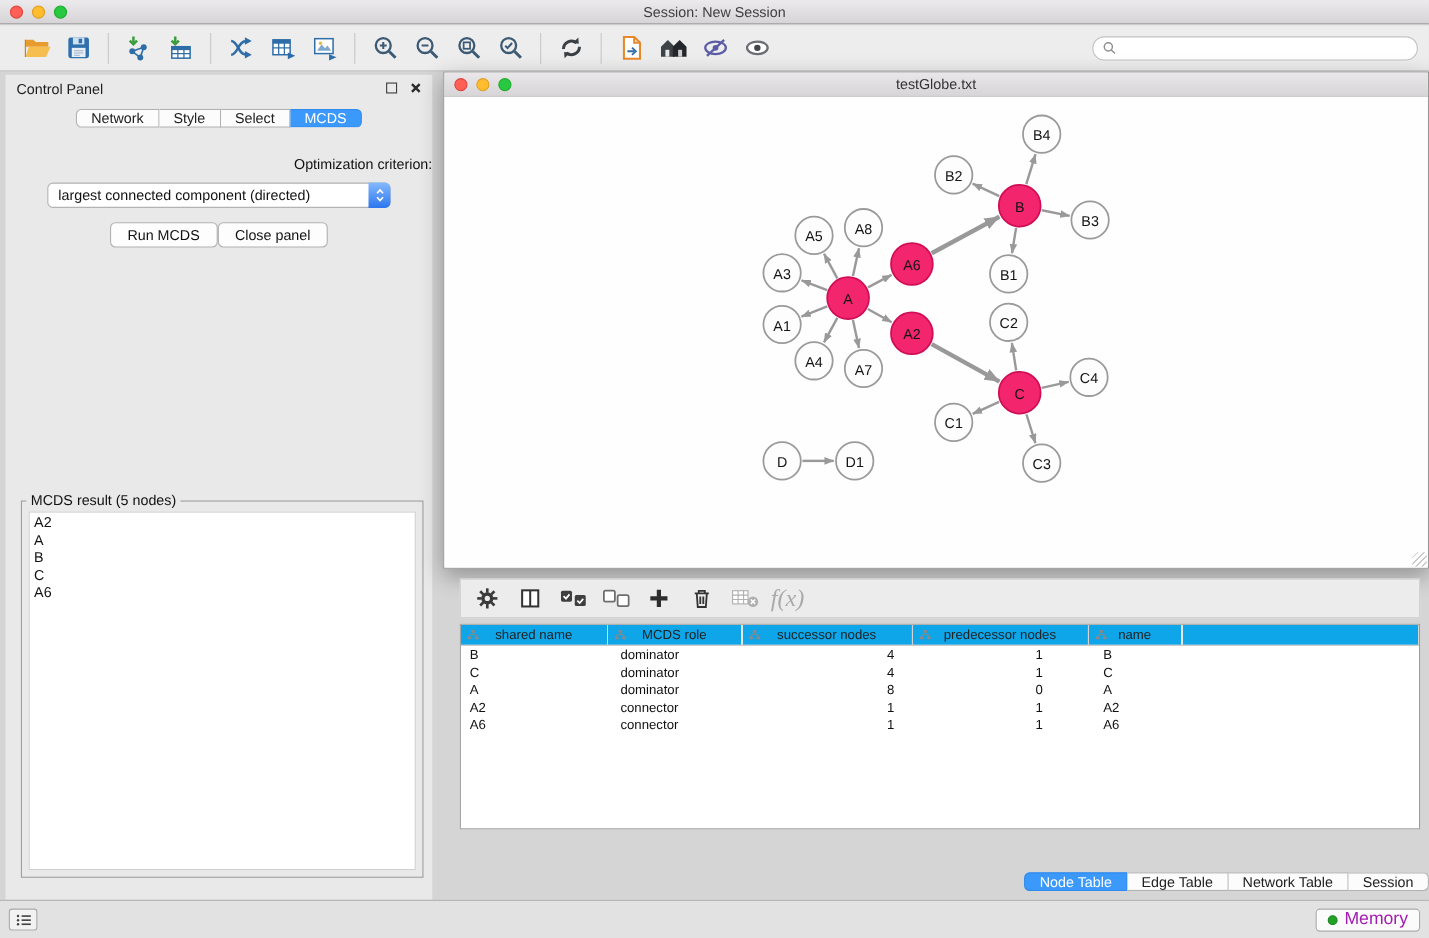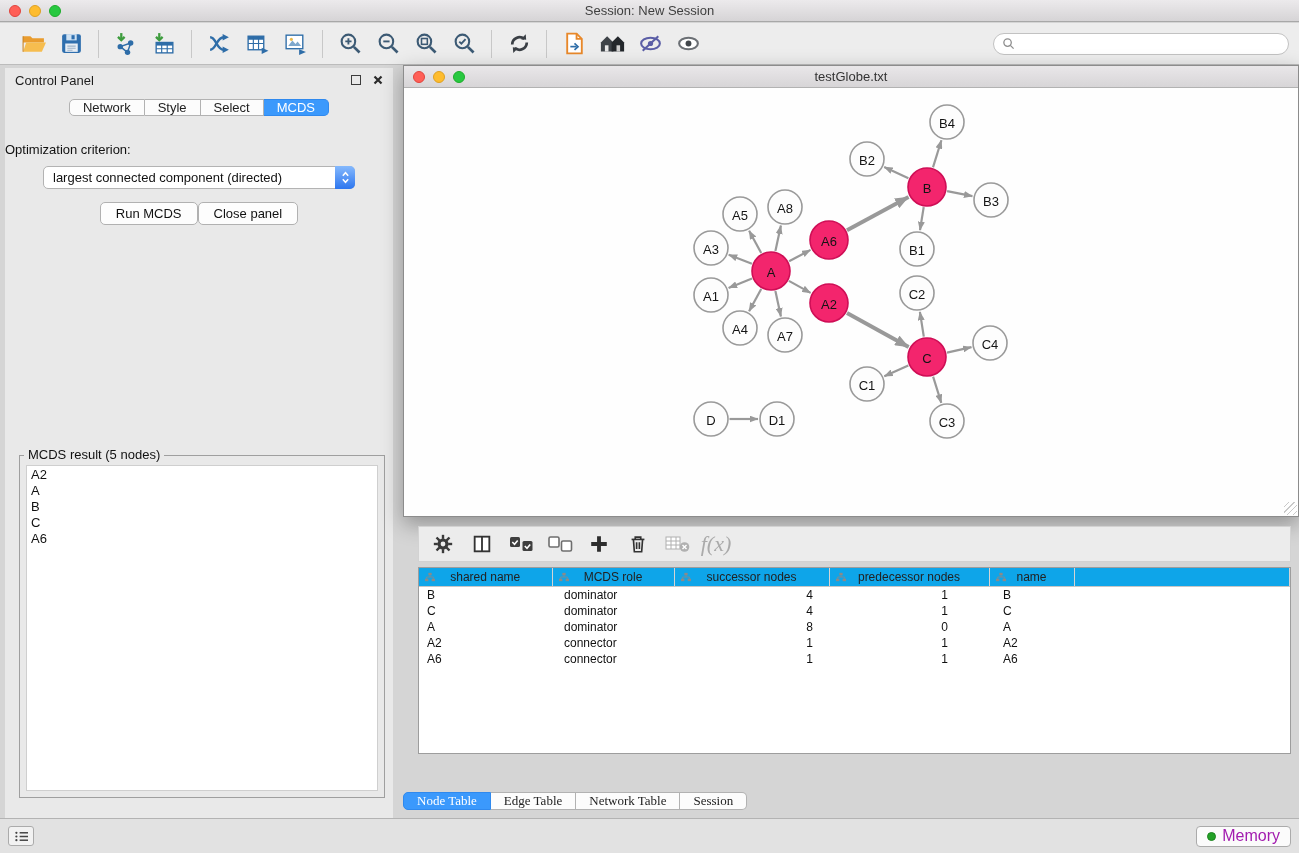--- a/index.html
+++ b/index.html
@@ -36,21 +36,21 @@
   .panel-head .ph-title { flex:1; color:#1d1d1d; }
   .ph-float { width:10px; height:10px; border:1.5px solid #3c3c3c; display:inline-block; margin-right:12px; }
   .ph-close svg { width:10px; height:10px; }
   .seg { display:inline-flex; }
   .seg .tab { font-size:13px; font-family:inherit; padding:0 13px; background:#fcfcfc;
     border:1px solid #b2b2b2; border-left:none; color:#222; cursor:default; }
   .seg .tab:first-child { border-left:1px solid #b2b2b2; border-radius:5px 0 0 5px; }
   .seg .tab:last-child { border-radius:0 5px 5px 0; }
   .seg .tab.active { background:var(--tab-active,#3b99fc); border-color:#2f89ee; color:#fff; }
   .cp-tabs { margin-top:7px; text-align:center; }
-  .opt-label { margin-top:26px; text-align:left; color:#111; }
+  .opt-label { margin-top:26px; text-align:right; color:#111; }
   .dropdown { margin:9px auto 0 auto; width:312px; height:23px; background:#fff; border:1px solid #b3b3b3;
     border-radius:5px; display:flex; align-items:center; position:relative; padding-left:9px; }
   .dropdown .dval { flex:1; font-size:13px; color:#111; white-space:nowrap; overflow:hidden; }
   .dropdown .dcap { width:20px; height:23px; margin:-1px -1px -1px 0; border-radius:0 5px 5px 0;
     background:linear-gradient(#85b9fd,#2d76ef); display:flex; align-items:center; justify-content:center; }
   .cp-buttons { margin-top:13px; display:flex; justify-content:center; }
   .btn { font-size:13px; font-family:inherit; padding:3px 15px; background:#fdfdfd; border:1px solid #b1b1b1;
     border-radius:5px; color:#111; cursor:default; }
   .groupbox { position:absolute; left:14px; right:8px; top:387px; bottom:20px; border:1px solid #9f9f9f; }
   .groupbox .legend { position:absolute; top:-9px; left:4px; background:#e9e9e9; padding:0 4px; color:#111; }
@@ -82,21 +82,21 @@
   table.grid th { height:18px; background:#0ea5e9; border-right:1px solid #d4d4d4; border-bottom:1px solid #c6c6c6;
     font-weight:normal; color:#222; position:relative; }
   table.grid th .thwrap { display:flex; align-items:center; justify-content:center; gap:5px; }
   table.grid th svg { width:12px; height:10px; position:absolute; left:5px; top:4px; }
   table.grid td { height:16px; line-height:16px; color:#111; overflow:hidden; white-space:nowrap; }
   td.c0 { padding-left:8px; }
   td.c1 { padding-left:12px; }
   td.c2 { text-align:right; padding-right:16px; }
   td.c3 { text-align:right; padding-right:41px; }
   td.c4 { padding-left:14px; }
-  .tp-tabs { position:absolute; left:0; right:0; bottom:4px; display:flex; justify-content:flex-start;font-family:Liberation Serif, serif; }
+  .tp-tabs { position:absolute; left:0; right:0; bottom:4px; display:flex; justify-content:flex-end; }
 
   
   .statusbar { position:absolute; left:0; bottom:0; right:0; height:35px; background:#e2e2e2;
     border-top:1px solid #b3b3b3; display:flex; align-items:center; padding:0 8px; }
   .sb-left { width:26px; height:20px; background:#f2f2f2; border:1px solid #ababab; border-radius:3px;
     display:flex; align-items:center; justify-content:center; }
   .sb-left svg { width:15px; height:13px; }
   .memory-btn { margin-left:auto; height:21px; background:#fbfbfb; border:1px solid #ababab; border-radius:4px;
     display:flex; align-items:center; gap:6px; padding:0 10px; font-size:16px; color:#a21caf; }
   .mem-dot { width:9px; height:9px; border-radius:50%; background:var(--memory-green,#23a127); border:1px solid #1b831e; }

